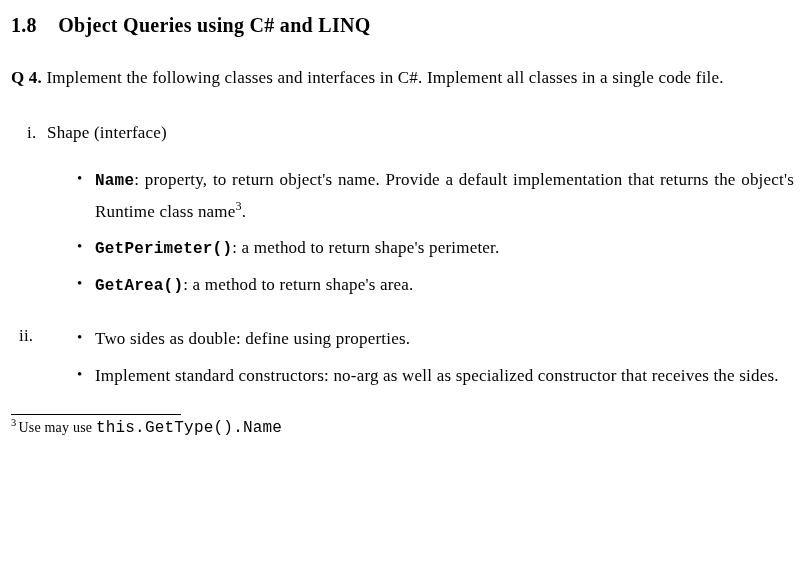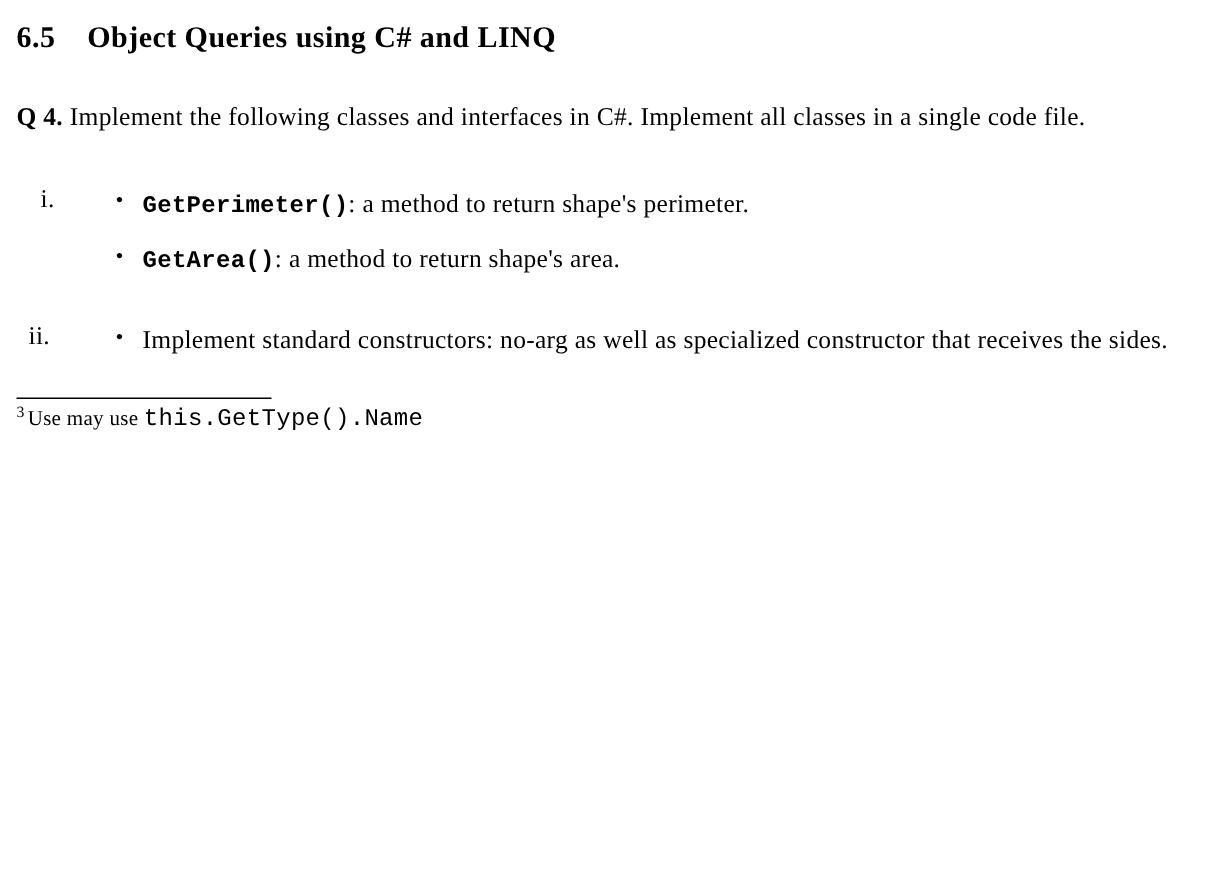--- a/index.html
+++ b/index.html
@@ -91,46 +91,53 @@
     }
     .footnote sup {
       font-size: 0.75em;
       margin-right: 2px;
     }
   </style>
 </head>
 <body>
 
 <div class="section-heading">
-  <span class="secnum">6.5</span>
+  <span class="secnum">1.8</span>
   <span>Object Queries using C# and LINQ</span>
 </div>
 
 <div class="question-intro">
   <span class="qnum">Q 4.</span>
   <span>Implement the following classes and interfaces in C#. Implement all classes in a single code file.</span>
 </div>
 
 <ol class="roman">
 
   <li style="padding-left:36px;">
     <span class="roman-marker" style="left:16px;">i.</span>
+    <span>Shape (interface)</span>
     <ul class="bullets">
+      <li>
+        <span class="code">Name</span><span>: property, to return object's name. Provide a default implementation that returns the object's Runtime class name</span><sup>3</sup><span>.</span>
+      </li>
       <li>
         <span class="code">GetPerimeter()</span><span>: a method to return shape's perimeter.</span>
       </li>
       <li>
         <span class="code">GetArea()</span><span>: a method to return shape's area.</span>
       </li>
     </ul>
   </li>
 
   <li style="padding-left:36px;">
     <span class="roman-marker" style="left:8px;">ii.</span>
     <ul class="bullets">
+      <li>
+        <span>Two sides as double: define using properties.</span>
+      </li>
       <li>
         <span>Implement standard constructors: no-arg as well as specialized constructor that receives the sides.</span>
       </li>
     </ul>
   </li>
 
 </ol>
 
 <hr class="footnote-rule">
 <div class="footnote">

